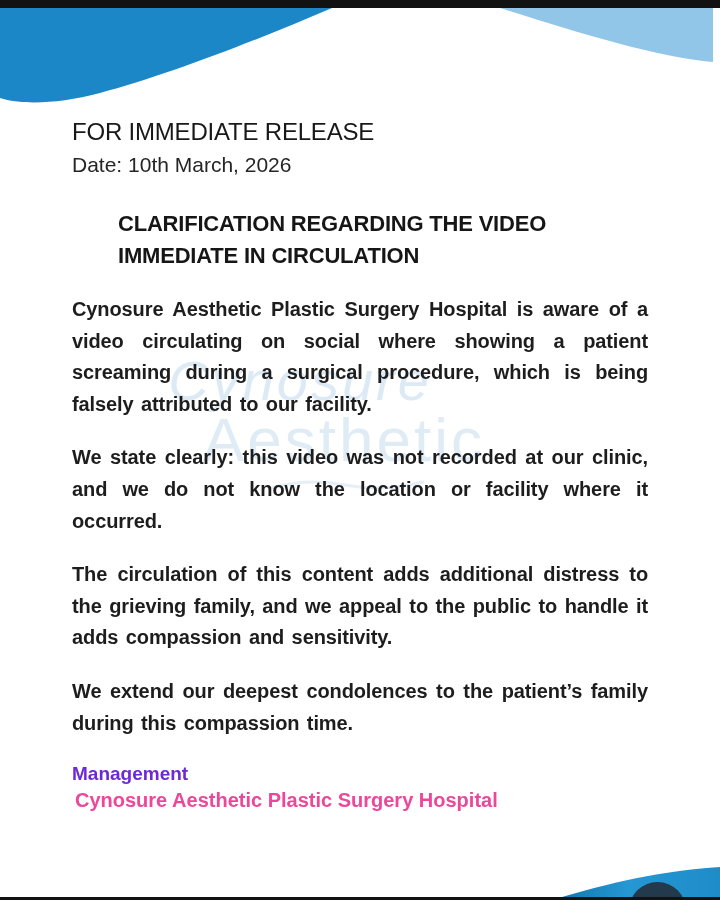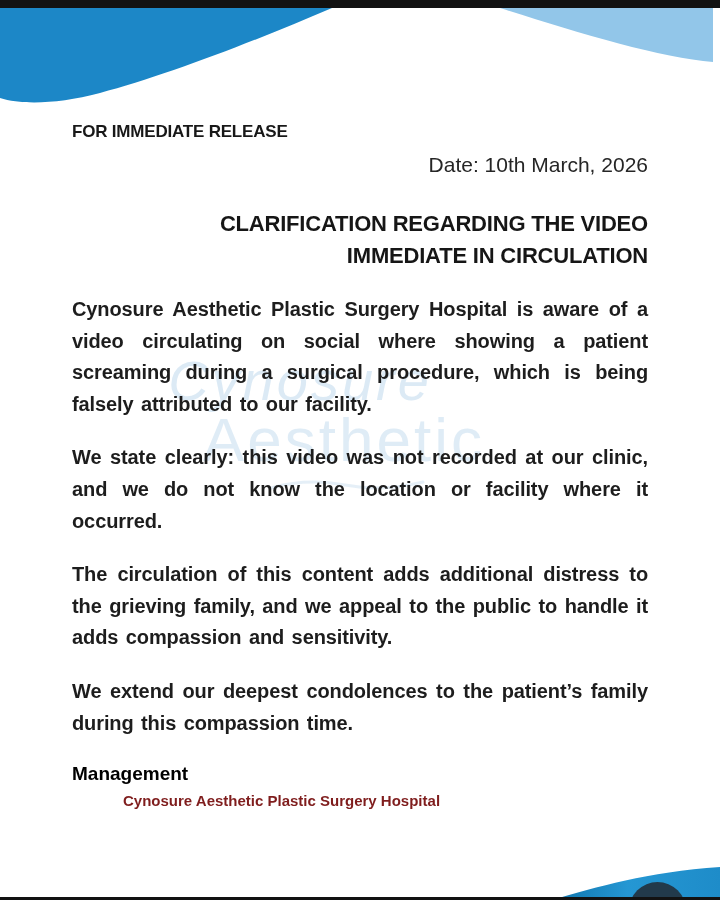--- a/index.html
+++ b/index.html
@@ -22,33 +22,33 @@
 
   .watermark{
     position:absolute;top:352px;left:0;width:652px;text-align:center;
     z-index:1;pointer-events:none;letter-spacing:3px;line-height:1.05;
   }
   .wm1{font-size:56px;color:rgba(186,213,235,0.50);margin-left:-52px;font-style:italic;}
   .wm2{font-size:62px;color:rgba(196,220,239,0.55);margin-left:36px;margin-top:-4px;}
   .wm-wave{margin:4px 0 0 42px;opacity:.45;}
 
   .content{position:absolute;left:72px;top:0;width:576px;z-index:2;}
-  .release{margin-top:119px;font-size:17px;font-weight:bold;line-height:26px;letter-spacing:-0.2px;color:#181818;}
-  .date{margin-top:7px;font-size:21px;font-weight:normal;line-height:26px;color:#262626;text-align:right;}
+  .release{margin-top:119px;font-size:24px;font-weight:normal;line-height:26px;letter-spacing:-0.2px;color:#181818;}
+  .date{margin-top:7px;font-size:21px;font-weight:normal;line-height:26px;color:#262626;}
   .title{
-    margin-top:30px;padding-left:46px;text-align:right;
+    margin-top:30px;padding-left:46px;text-align:left;
     font-size:22px;font-weight:bold;line-height:32px;color:#161616;letter-spacing:-0.2px;
   }
   .body-p{
     margin:0;margin-top:22px;font-size:20px;font-weight:600;line-height:31.6px;
     text-align:justify;text-align-last:left;word-spacing:2px;letter-spacing:-0.1px;color:#1d1d1d;
   }
   .body-p + .body-p{}
-  .mgmt{margin-top:22px;font-size:19px;font-weight:bold;line-height:26px;color:#000000;}
-  .hosp{margin-top:0;padding-left:3px;font-size:15px;font-weight:bold;line-height:27px;color:#7f1d1d;margin-left:48px;}
+  .mgmt{margin-top:22px;font-size:19px;font-weight:bold;line-height:26px;color:#6d28d9;}
+  .hosp{margin-top:0;padding-left:3px;font-size:20px;font-weight:bold;line-height:27px;color:#ec4899;}
 </style>
 </head>
 <body>
 
 <div class="screen">
 
   <div class="bar top"></div>
 
   <svg class="wave-tl" width="340" height="100" viewBox="0 0 340 100">
     <path d="M0,0 L332,0 C255,33 165,68 100,85 C58,96 22,97 0,90 Z" fill="#1c87c7"></path>

